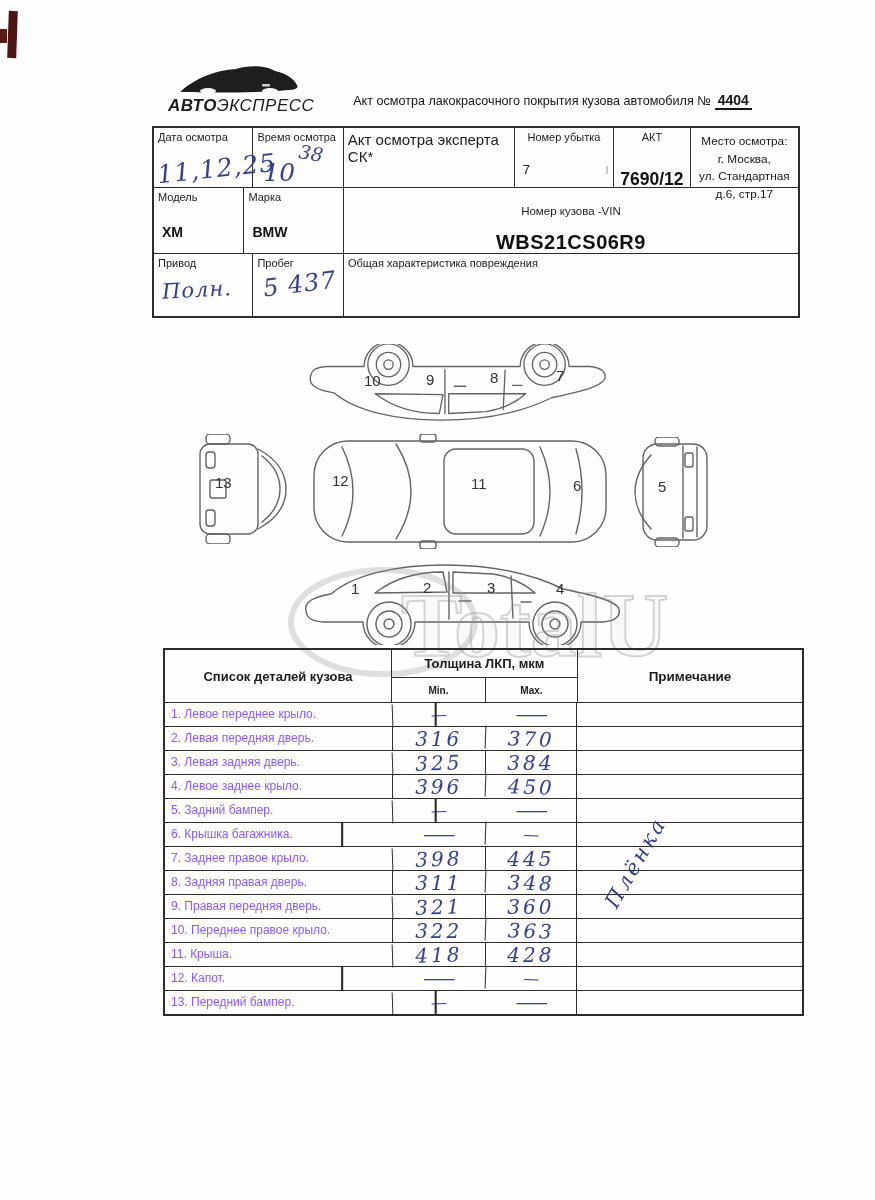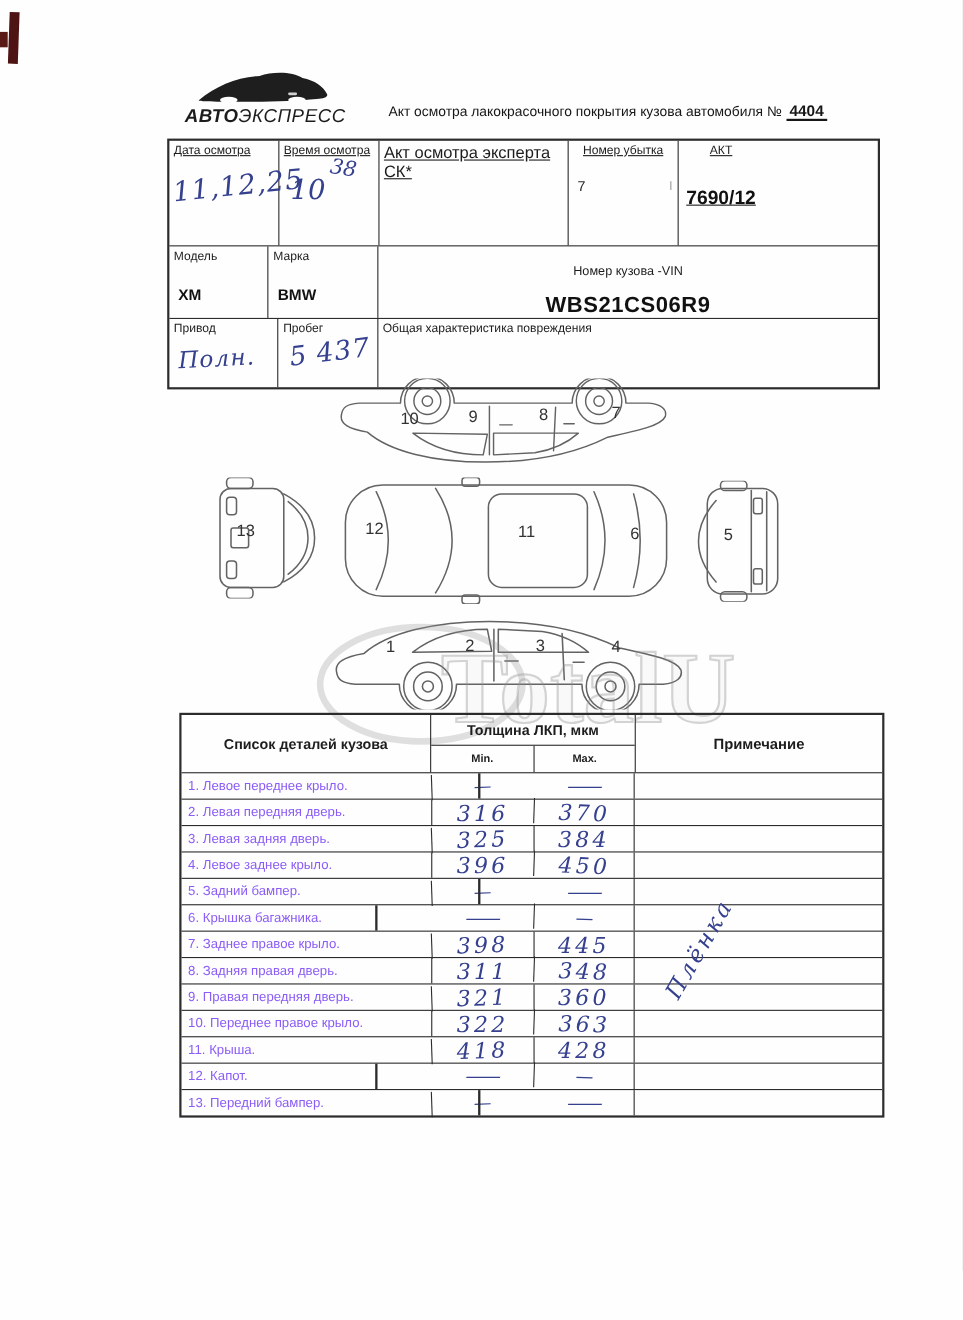--- a/index.html
+++ b/index.html
@@ -17,21 +17,21 @@
   .logo-text b{font-weight:700;}
   .logo-text span{font-weight:400;}
 
   
   .doc-title{position:absolute;left:315px;top:92px;width:475px;text-align:center;font-size:12.6px;color:#161616;}
   .doc-title .num{font-weight:700;font-size:14px;border-bottom:2px solid #161616;padding:0 3px;margin-left:4px;}
 
   
   .itable{position:absolute;left:152px;top:126px;width:648px;border:2px solid #2c2c2c;box-sizing:border-box;background:transparent;}
   .irow{display:flex;box-sizing:border-box;}
-  .irow1{height:96px;border-bottom:1.5px solid #2c2c2c;text-decoration:underline;}
+  .irow1{height:60px;border-bottom:1.5px solid #2c2c2c;}
   .irow2{height:66px;border-bottom:1.5px solid #2c2c2c;}
   .irow3{height:62px;}
   .icell{position:relative;box-sizing:border-box;border-right:1.5px solid #2c2c2c;padding:3px 4px;}
   .icell:last-child{border-right:none;}
   .ilabel{font-size:11px;color:#1c1c1c;}
   .ilabel-sm{font-size:15px;}
   .center{text-align:center;}
 
   .c-date{width:100px;} .c-time{width:91px;} .c-expert{width:172px;}
   .c-loss{width:100px;} .c-act{width:77px;} .c-place{width:108px;}
@@ -121,20 +121,28 @@
       </div>
       <div class="icell c-loss">
         <div class="ilabel center">Номер убытка</div>
         <div class="loss-val">7</div>
         <div class="loss-mark">l</div>
       </div>
       <div class="icell c-act">
         <div class="ilabel center">АКТ</div>
         <div class="act-val">7690/12</div>
       </div>
+      <div class="icell c-place">
+        <div class="place">
+          <div>Место осмотра:</div>
+          <div>г. Москва,</div>
+          <div>ул. Стандартная</div>
+          <div>д.6, стр.17</div>
+        </div>
+      </div>
     </div>
     <div class="irow irow2">
       <div class="icell c-model">
         <div class="ilabel">Модель</div>
         <div class="brand-val">XM</div>
       </div>
       <div class="icell c-brand">
         <div class="ilabel">Марка</div>
         <div class="brand-val">BMW</div>
       </div>

